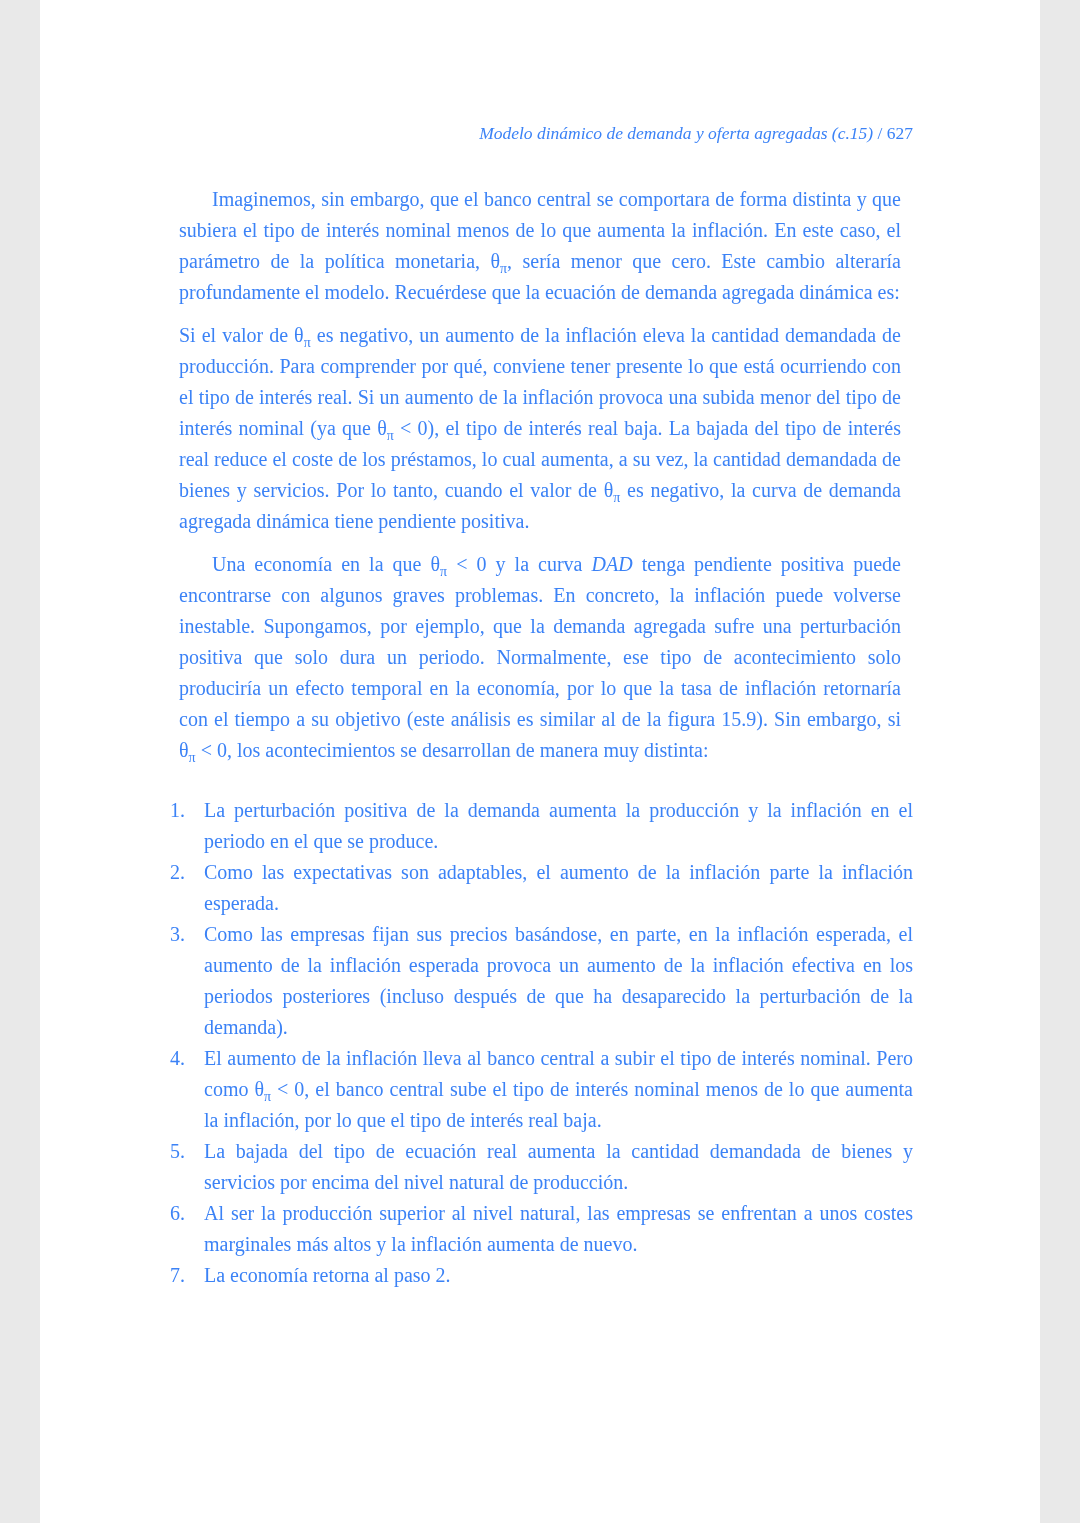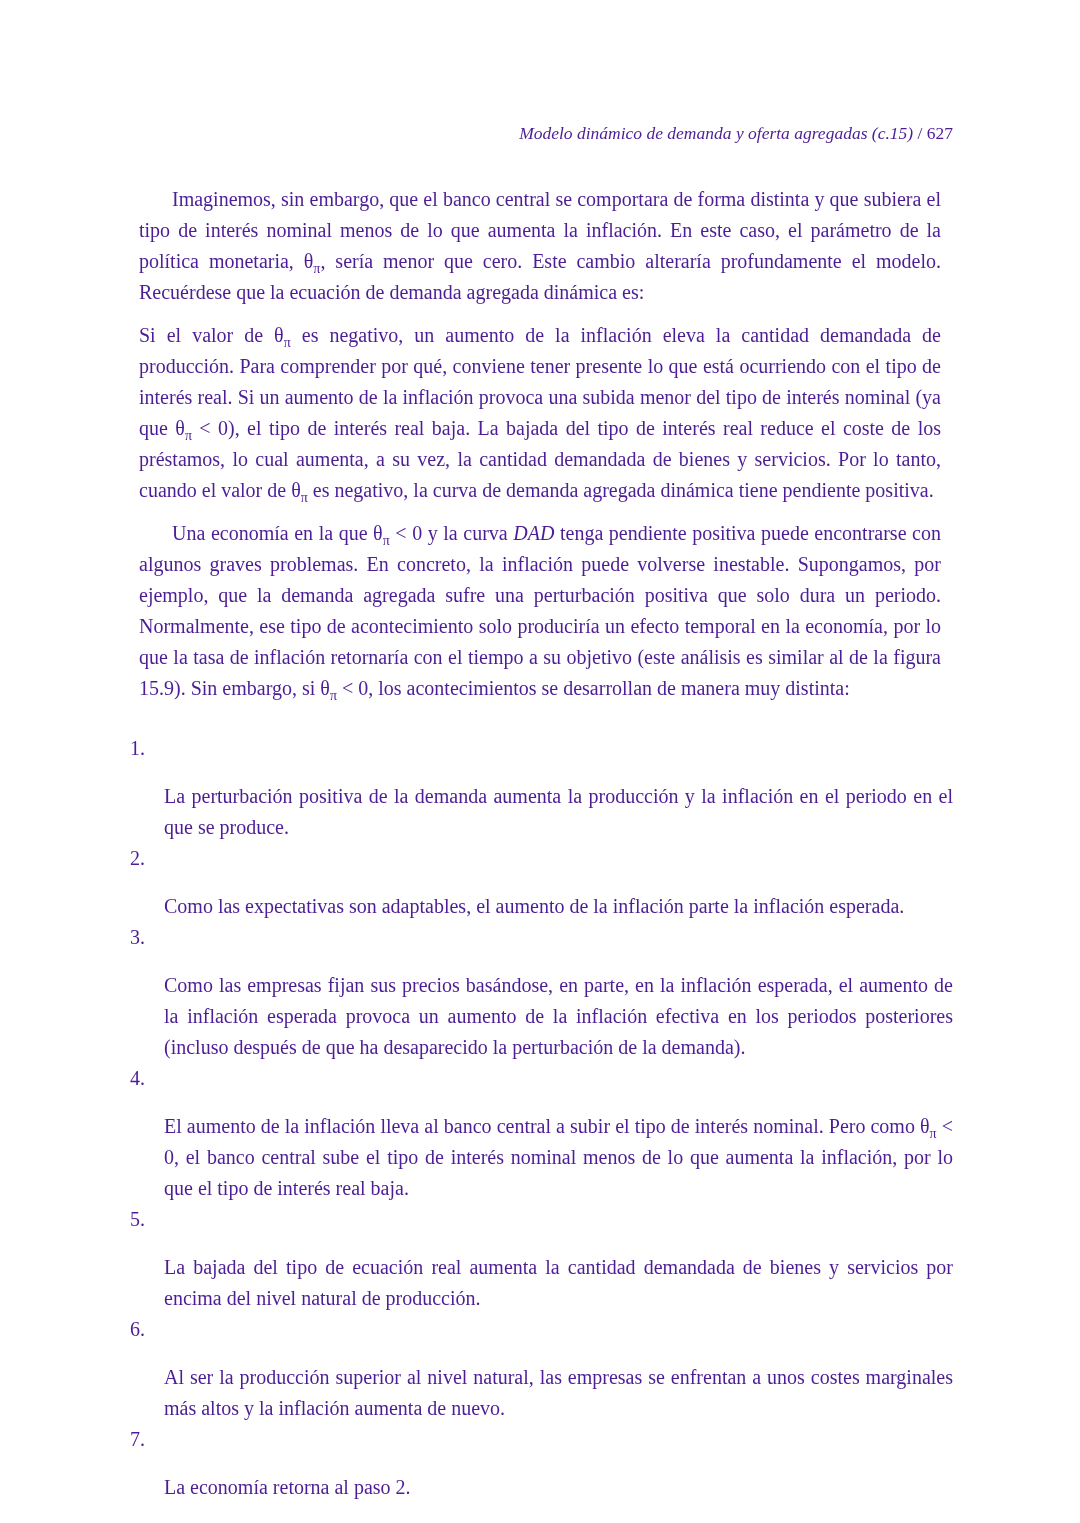--- a/index.html
+++ b/index.html
@@ -2,28 +2,28 @@
 <html><head>
 <meta charset="utf-8">
 <style>
   html, body {
     margin: 0;
     padding: 0;
     background: #e9e9e9;
   }
   .book-page {
     position: relative;
-    width: 1080px;
+    width: 1000px;
     height: 1523px;
     margin: 0 auto;
     background: #ffffff;
     box-sizing: border-box;
     padding: 122px 127px 0 127px;
     font-family: "Liberation Serif", "DejaVu Serif", serif;
-    color: #4c1d95;
+    color: #3b82f6;
     overflow: hidden;
   }
   .running-head {
     text-align: right;
     font-size: 17.5px;
     line-height: 22px;
     margin: 0 0 40px 0;
     white-space: nowrap;
   }
   .running-head .chapter-title {
@@ -69,21 +69,20 @@
     margin: 0;
   }
   ol.steps .num {
     flex: 0 0 37px;
     box-sizing: border-box;
     padding-left: 3px;
   }
   ol.steps .txt {
     flex: 1 1 auto;
     text-align: justify;
-    margin-top: 48px;
   }
   i {
   }
 </style>
 </head>
 <body>
 
 <div class="book-page">
 
   <div class="running-head">

